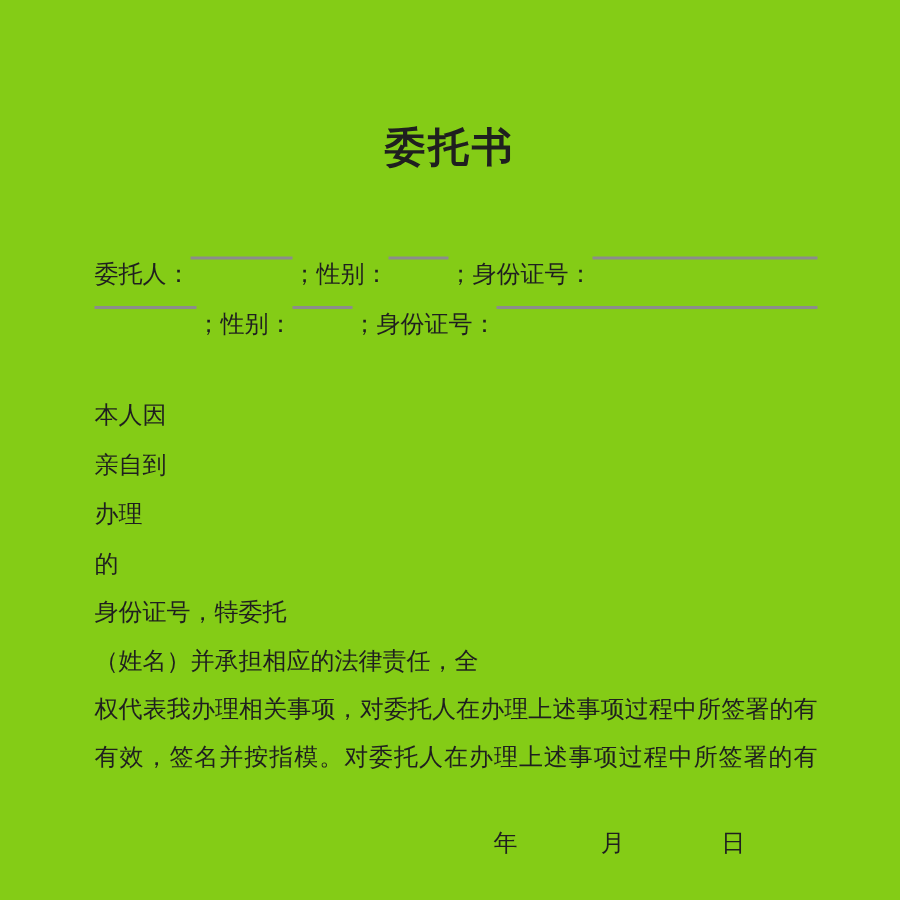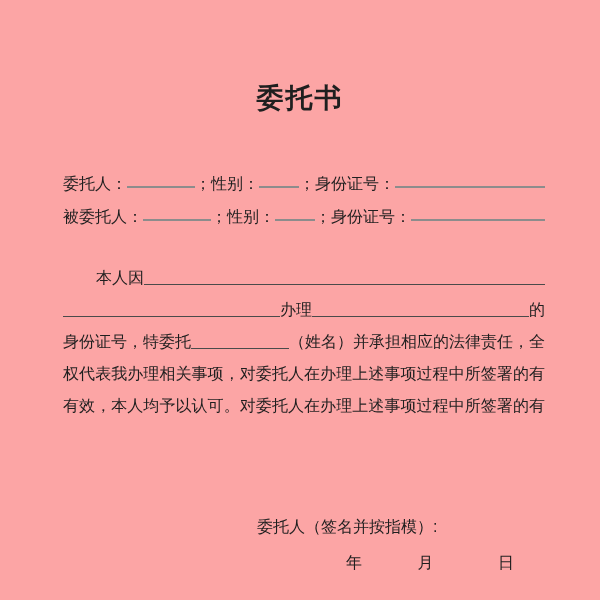--- a/index.html
+++ b/index.html
@@ -4,21 +4,21 @@
 <style>
   html, body {
     margin: 0;
     padding: 0;
     background: #ffffff;
   }
   .page {
     position: relative;
     width: 600px;
     height: 600px;
-    background: #fca5a5;
+    background: #84cc16;
     font-family: "Liberation Sans", sans-serif;
     color: #1f1f1f;
     overflow: hidden;
   }
   .doc-title {
     position: absolute;
     top: 80px;
     left: 0;
     width: 600px;
     text-align: center;
@@ -28,21 +28,21 @@
   }
   .header-block {
     position: absolute;
     top: 167px;
     left: 63px;
     width: 482px;
     font-size: 16px;
   }
   .field-row {
     display: flex;
-    align-items: center;
+    align-items: flex-start;
     line-height: 33px;
     white-space: nowrap;
   }
   .blank {
     position: relative;
     top: 2px;
     height: 2px;
   }
   .blank.header-blank {
     border-bottom: 2px solid #8c8c8c;
@@ -60,40 +60,41 @@
     width: 482px;
     font-size: 16px;
   }
   .body-line {
     line-height: 32px;
   }
   .body-line.flexline {
     display: flex;
     align-items: baseline;
     white-space: nowrap;
+    flex-direction: column;
   }
   .body-line.justified {
     text-align: justify;
     text-align-last: justify;
   }
   .indent {
     display: inline-block;
     width: 33px;
   }
   .signature-line {
     position: absolute;
     top: 516px;
     left: 257px;
     font-size: 16px;
     line-height: 22px;
   }
   .date-line {
     position: absolute;
     top: 552px;
-    left: 80px;
+    left: 63px;
     width: 482px;
     font-size: 16px;
     line-height: 22px;
     white-space: nowrap;
   }
   .date-line .yl { margin-left: 266px; }
   .date-line .ml { margin-left: 51px; }
   .date-line .dl { margin-left: 60px; }
 </style>
 </head>
@@ -106,51 +107,50 @@
   <div class="header-block">
     <div class="field-row">
       <span>委托人：</span>
       <span class="blank header-blank w-name"></span>
       <span>；性别：</span>
       <span class="blank header-blank w-gender"></span>
       <span>；身份证号：</span>
       <span class="blank header-blank w-grow"></span>
     </div>
     <div class="field-row">
-      <span>被委托人：</span>
       <span class="blank header-blank w-name"></span>
       <span>；性别：</span>
       <span class="blank header-blank w-gender"></span>
       <span>；身份证号：</span>
       <span class="blank header-blank w-grow"></span>
     </div>
   </div>
 
   <div class="body-block">
     <div class="body-line flexline">
       <span class="indent"></span>
       <span>本人因</span>
       <span class="blank body-blank w-grow"></span>
     </div>
     <div class="body-line flexline">
+      <span>亲自到</span>
       <span class="blank body-blank w-grow"></span>
       <span>办理</span>
       <span class="blank body-blank w-grow"></span>
       <span>的</span>
     </div>
     <div class="body-line flexline">
       <span>身份证号，特委托</span>
       <span class="blank body-blank w-grow"></span>
       <span>（姓名）并承担相应的法律责任，全</span>
     </div>
     <div class="body-line justified">权代表我办理相关事项，对委托人在办理上述事项过程中所签署的有</div>
-    <div class="body-line justified">有效，本人均予以认可。对委托人在办理上述事项过程中所签署的有</div>
+    <div class="body-line justified">有效，签名并按指模。对委托人在办理上述事项过程中所签署的有</div>
   </div>
 
-  <div class="signature-line">委托人（签名并按指模）:</div>
 
   <div class="date-line">
     <span class="yl">年</span>
     <span class="ml">月</span>
     <span class="dl">日</span>
   </div>
 
 </div>
 
 </body></html>

